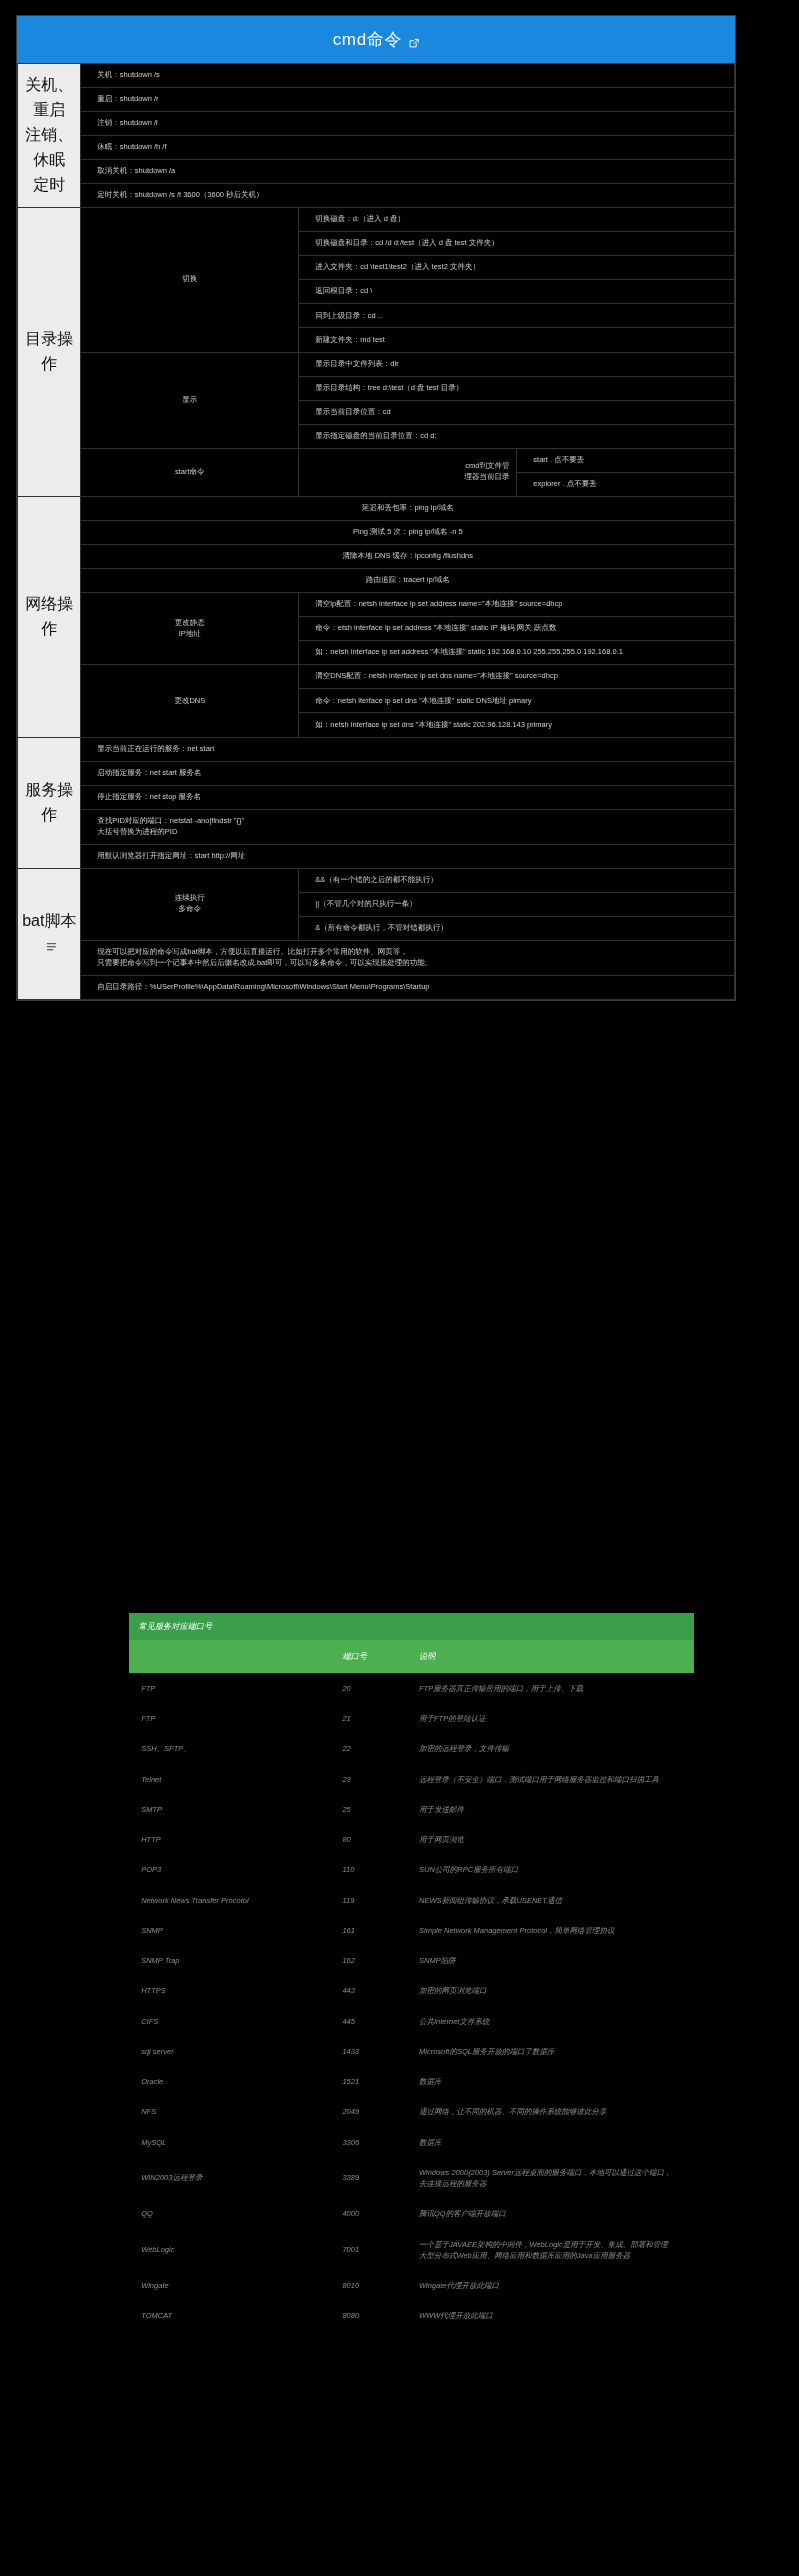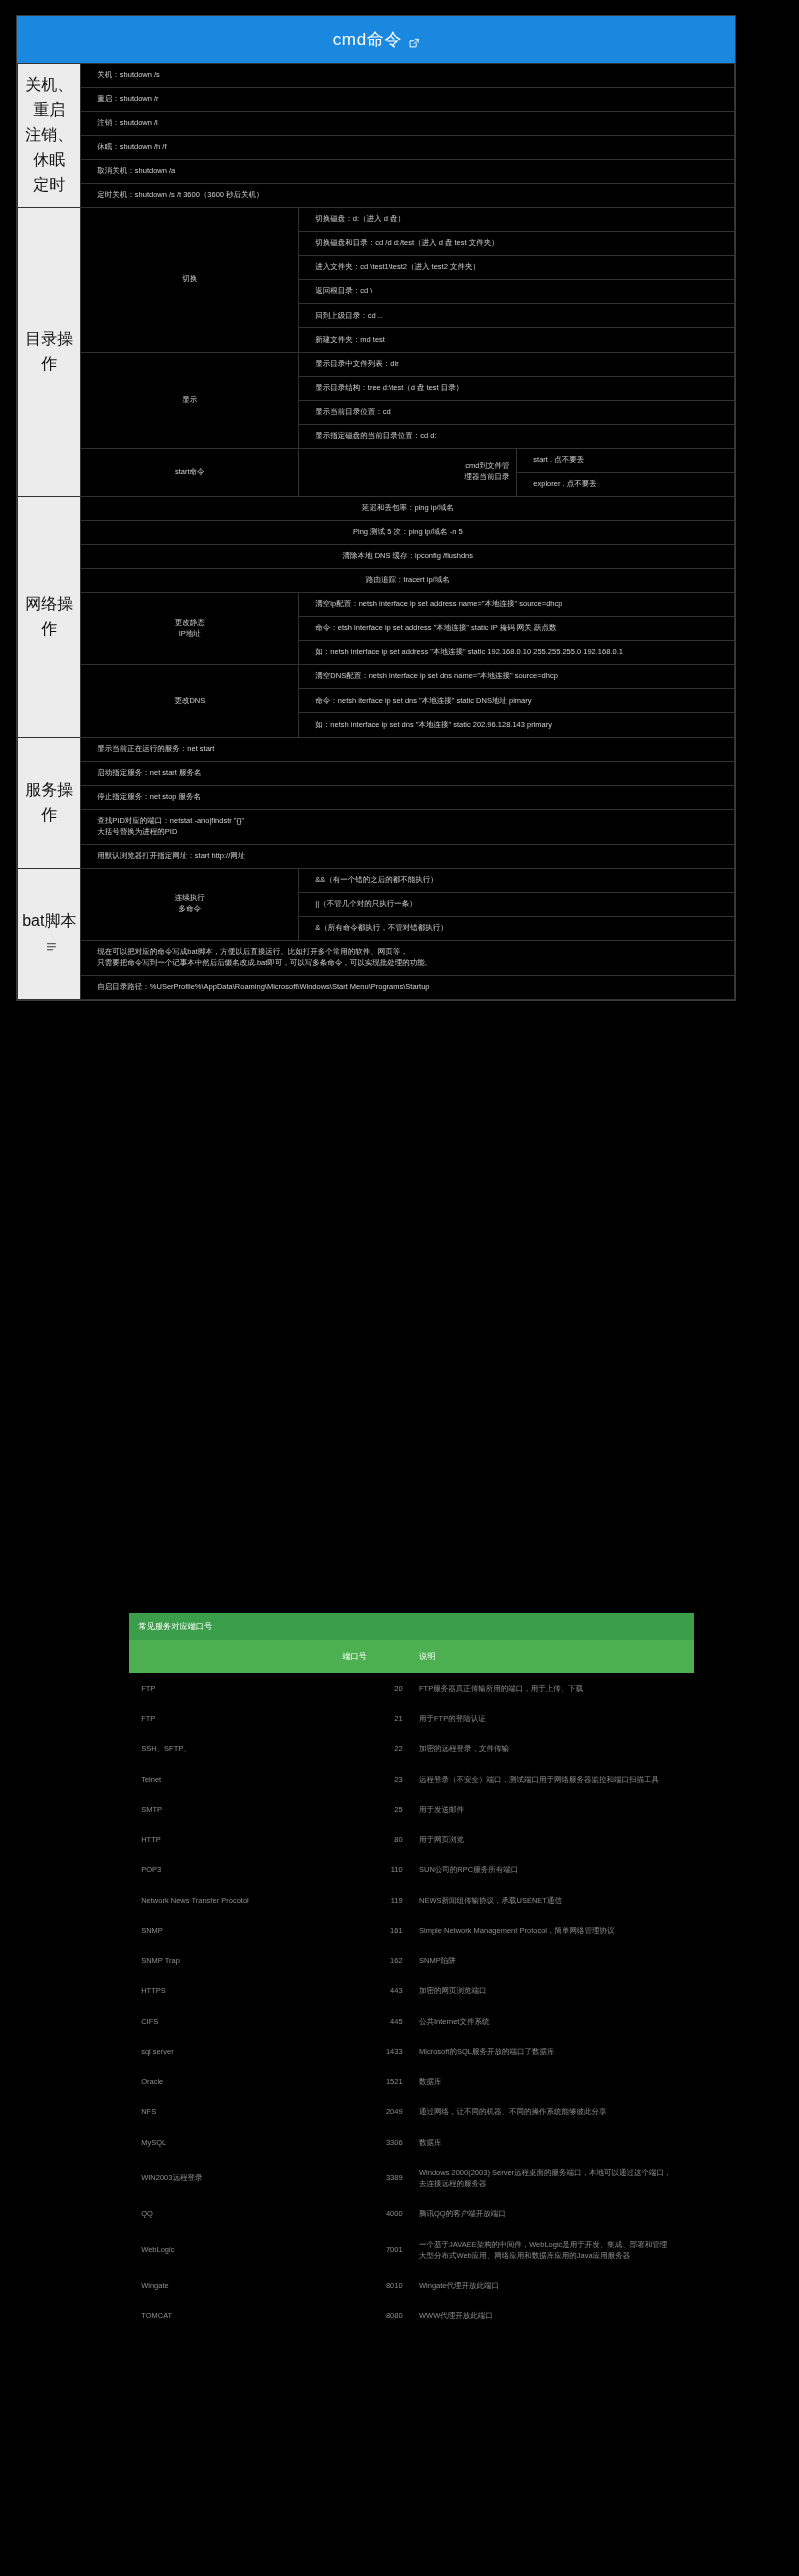--- a/index.html
+++ b/index.html
@@ -71,20 +71,21 @@
     width: 52px;
   }
   table.cmd td.val-center { text-align: center; }
   table.cmd td.val-left { text-align: left; padding-left: 16px; }
 
   
   .ports-wrap {
     position: absolute;
     left: 129px; top: 1613px;
     width: 565px;
+    font-style: italic;
   }
   .ports-title {
     background: #3b9e4b;
     color: #ffffff;
     font-size: 8.2px;
     padding: 7.5px 9.5px 8.8px 9.5px;
     font-weight: normal;
   }
   table.ports {
     width: 100%;
@@ -106,21 +107,21 @@
   table.ports td {
     background: #000;
     color: #8d8d8d;
     font-size: 7.5px;
     padding: 9.5px 5.4px;
     border: none;
     vertical-align: middle;
     line-height: 1.5;
   }
   table.ports td.svc { padding-left: 12.2px; text-align: left; }
-  table.ports td.port { text-align: right; }
+  table.ports td.port { text-align: left; }
   table.ports td.desc { text-align: left; padding-left: 11px; padding-right: 20.4px; }
 </style>
 </head>
 <body>
 
 <div class="cmd-wrap">
   <div class="cmd-title">
     <span>cmd命令</span><span class="ext-icon"><svg width="11.6" height="11.6" viewBox="0 0 17 17">
           <path d="M3 4 h6 M3 4 v9 h9 v-6" fill="none" stroke="#ffffff" stroke-width="1.4"></path>
           <path d="M10 2 h5 v5 M15 2 L8.5 8.5" fill="none" stroke="#ffffff" stroke-width="1.4"></path>

